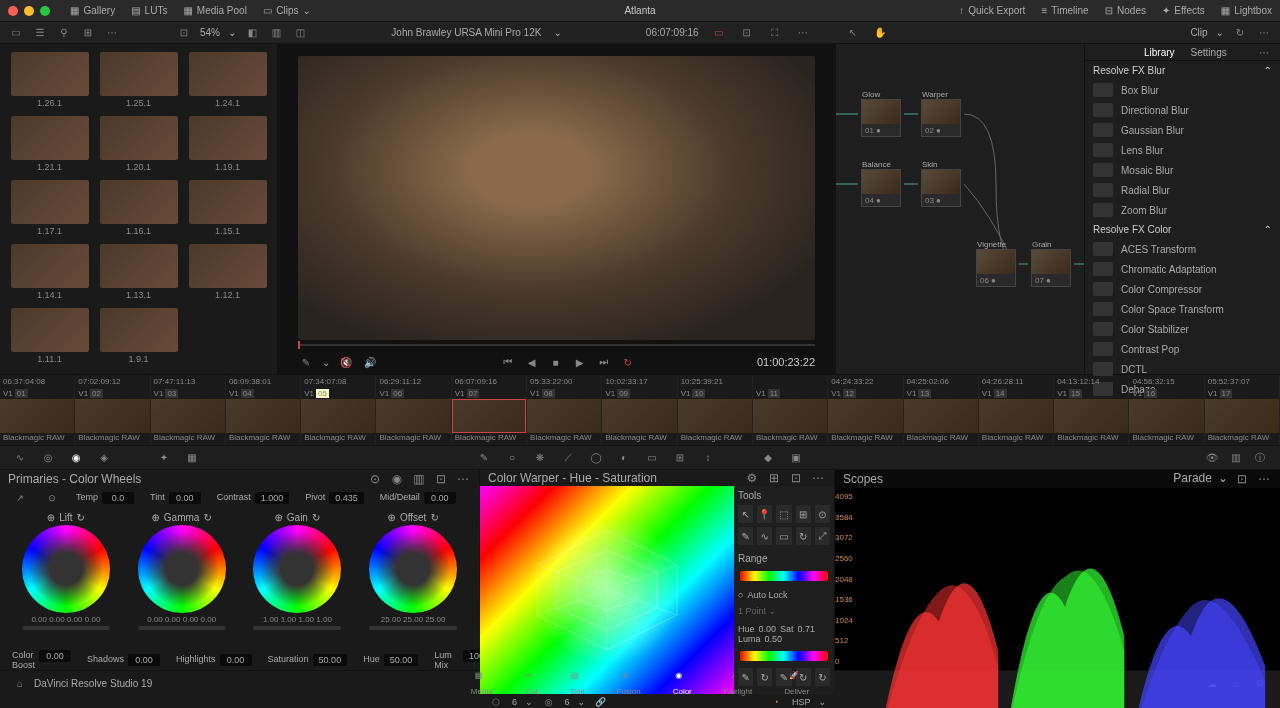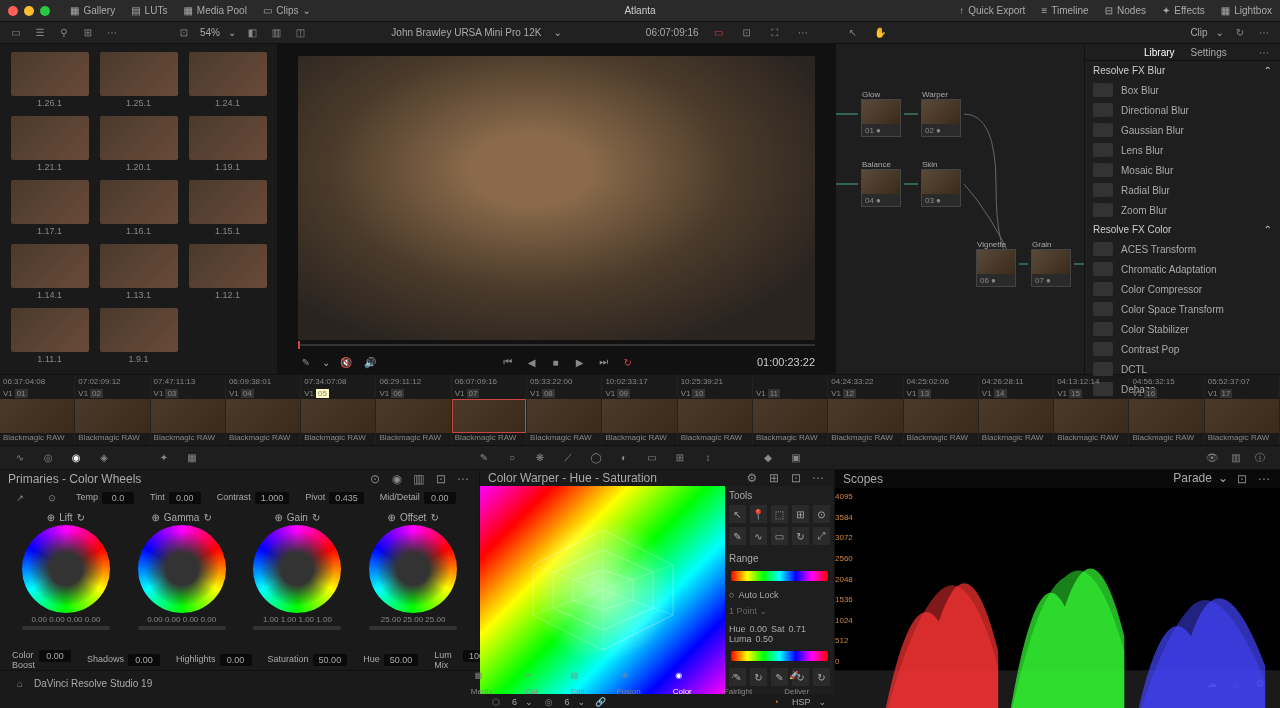--- a/index.html
+++ b/index.html
@@ -58,21 +58,21 @@
 .wheel-grp{display:flex;flex-direction:column;align-items:center;gap:2px;}
 .wheel-lbl{font-size:10px;color:#aaa;display:flex;align-items:center;gap:4px;}
 .color-wheel{width:88px;height:88px;border-radius:50%;background:conic-gradient(from 0deg,#f0f,#f00,#ff0,#0f0,#0ff,#00f,#f0f);position:relative;}
 .color-wheel::after{content:'';position:absolute;inset:6px;border-radius:50%;background:radial-gradient(circle,#333 30%,transparent 70%);}
 .wheel-nums{font-size:8px;color:#888;display:flex;gap:6px;}
 .wheel-bar{width:88px;height:4px;background:#333;border-radius:2px;}
 .warper{width:355px;background:#1a1a1a;border-right:1px solid #111;display:flex;flex-direction:column;}
 .warper-chart{flex:1;background:linear-gradient(135deg,#f0f 0%,#f00 16%,#ff0 33%,#0f0 50%,#0ff 66%,#00f 83%,#f0f 100%);position:relative;margin:0;}
 .warper-chart::before{content:'';position:absolute;inset:0;background:radial-gradient(circle,rgba(255,255,255,0.6) 5%,transparent 45%);}
 .hex{position:absolute;left:50%;top:50%;transform:translate(-50%,-50%);width:160px;height:140px;}
-.warper-tools{width:109px;background:#1e1e1e;display:flex;flex-direction:column;padding:4px;}
+.warper-tools{width:100px;background:#1e1e1e;display:flex;flex-direction:column;padding:4px;}
 .wt-row{display:flex;gap:4px;margin-bottom:4px;}
 .wt-btn{width:18px;height:18px;background:#2a2a2a;display:flex;align-items:center;justify-content:center;cursor:pointer;}
 .scopes{flex:1;background:#0a0a0a;display:flex;flex-direction:column;}
 .scope-img{flex:1;position:relative;background:#000;padding-left:46px;}
 .scope-wave{position:absolute;inset:0;}
 .scope-ticks{position:absolute;left:0;top:0;bottom:0;width:28px;display:flex;flex-direction:column;justify-content:space-between;padding:4px 0;font-size:8px;color:#c84;}
 .bottombar{height:26px;background:#1a1a1a;border-top:1px solid #111;display:flex;align-items:center;padding:0 12px;}
 .page-tabs{position:absolute;left:50%;transform:translateX(-50%);display:flex;gap:32px;}
 .page-tab{display:flex;flex-direction:column;align-items:center;gap:2px;cursor:pointer;font-size:8px;color:#888;}
 .page-tab.active{color:#fff;}

